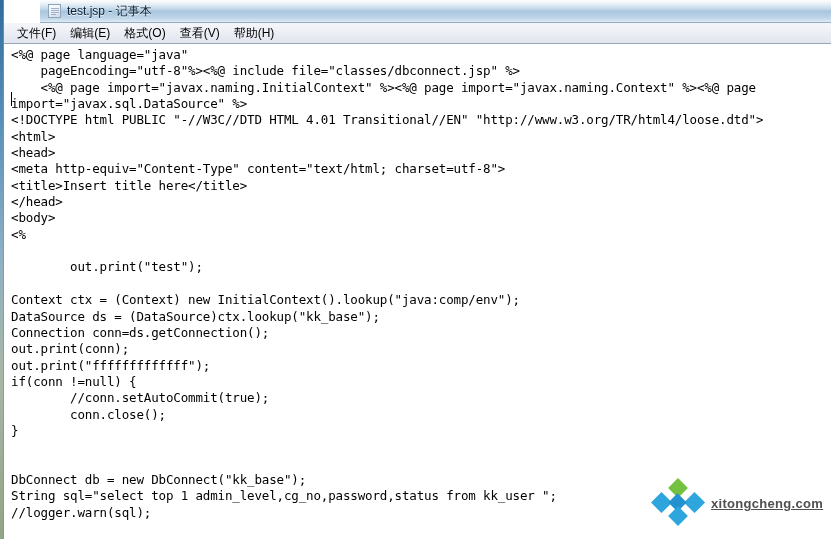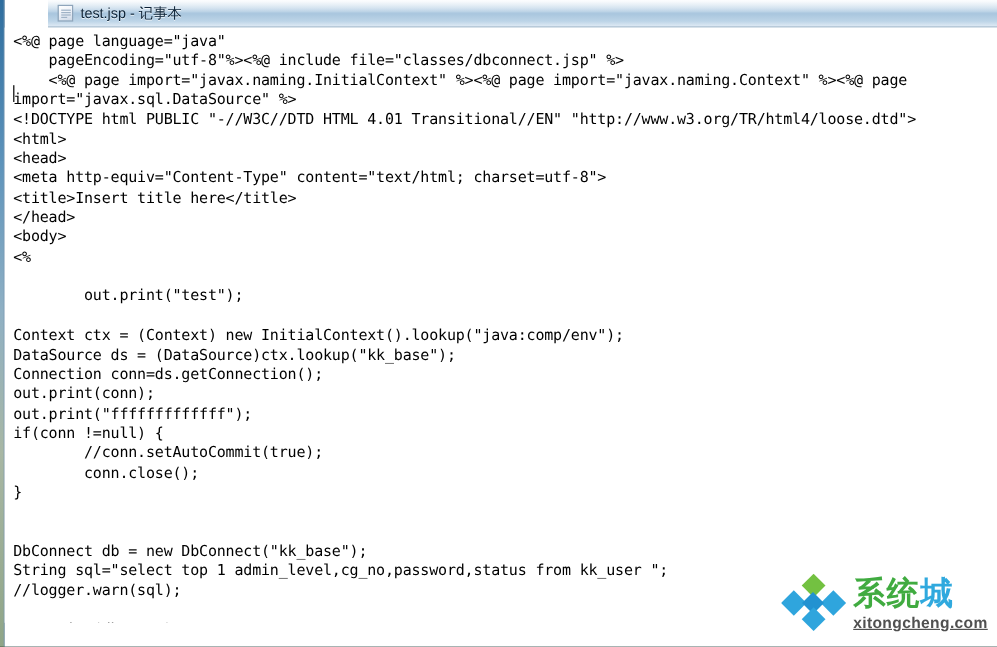--- a/index.html
+++ b/index.html
@@ -210,20 +210,27 @@
       <div class="tb-sheen"></div>
       <div class="win-icon">
         <i></i>
           <i></i>
           <i></i>
           <i></i>
       </div>
       <div id="title-text">test.jsp - 记事本</div>
     </div>
 
+    <div id="menubar">
+      <div class="menu-item">文件(F)</div>
+      <div class="menu-item">编辑(E)</div>
+      <div class="menu-item">格式(O)</div>
+      <div class="menu-item">查看(V)</div>
+      <div class="menu-item">帮助(H)</div>
+    </div>
 
     <div id="editor">
       <div id="caret"></div>
       <pre id="code">&lt;%@ page language="java"
     pageEncoding="utf-8"%&gt;&lt;%@ include file="classes/dbconnect.jsp" %&gt;
     &lt;%@ page import="javax.naming.InitialContext" %&gt;&lt;%@ page import="javax.naming.Context" %&gt;&lt;%@ page
 import="javax.sql.DataSource" %&gt;
 &lt;!DOCTYPE html PUBLIC "-//W3C//DTD HTML 4.01 Transitional//EN" "http://www.w3.org/TR/html4/loose.dtd"&gt;
 &lt;html&gt;
 &lt;head&gt;
@@ -262,18 +269,17 @@
         <g>
           <rect x="3" y="17" width="15" height="15" transform="rotate(45 10.5 24.5)" fill="#29a3dc"></rect>
           <rect x="20" y="3" width="14" height="14" transform="rotate(45 27 10)" fill="#6fbf3b"></rect>
           <rect x="36" y="17" width="15" height="15" transform="rotate(45 43.5 24.5)" fill="#29a3dc"></rect>
           <rect x="20" y="18" width="13" height="13" transform="rotate(45 26.5 24.5)" fill="#1b8fd0"></rect>
           <rect x="20" y="31" width="14" height="14" transform="rotate(45 27 38)" fill="#29a3dc"></rect>
         </g>
       </svg>
     </div>
     <div class="wm-text">
-      <div class="wm-cn"><span class="g1">系统</span><span class="g2">城</span></div>
       <div class="wm-en">xitongcheng.com</div>
     </div>
   </div>
 
 </div>
 
 </body></html>

